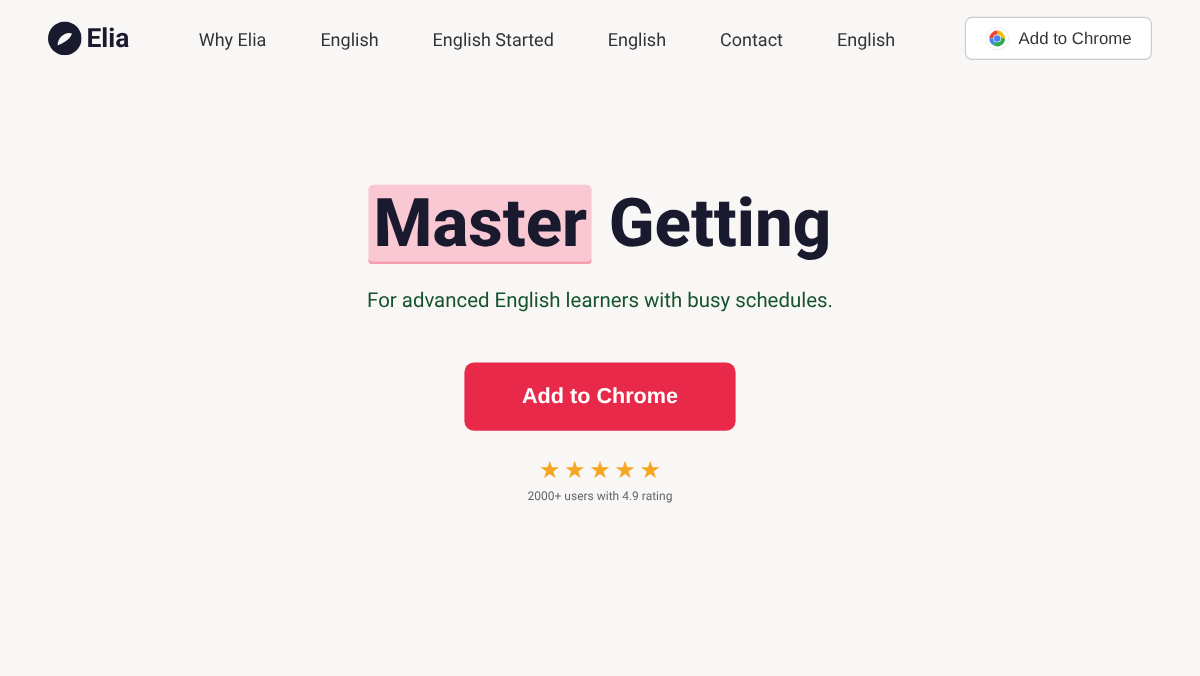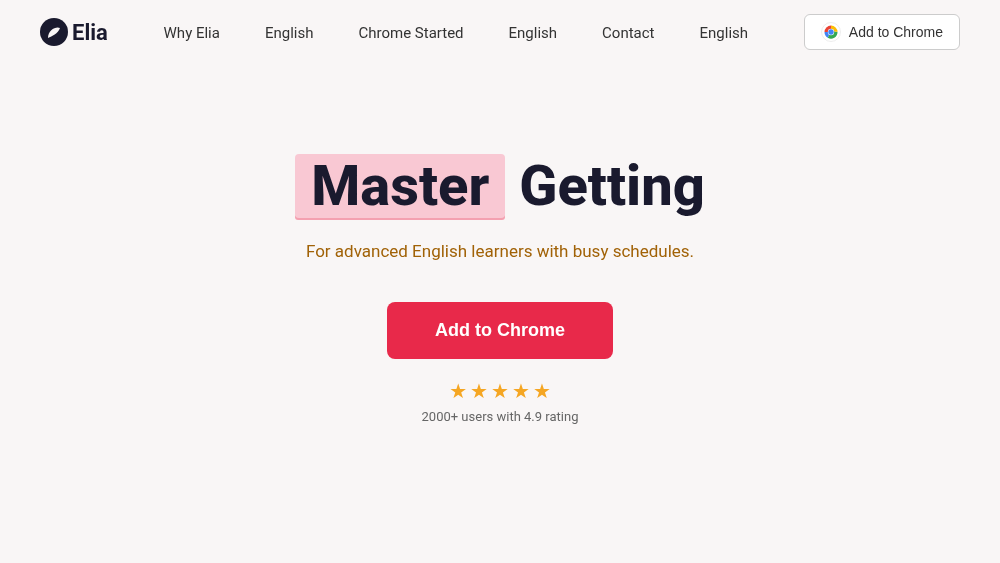--- a/index.html
+++ b/index.html
@@ -106,27 +106,27 @@
       left: 0;
       width: 100%;
       height: 6px;
       background: #f4a0b0;
       border-radius: 3px;
       z-index: -1;
     }
 
     .hero-title .highlight-bg {
       background-color: #f9c8d3;
-      padding: 0 16px;
+      padding: 0 4px;
       border-radius: 4px;
     }
 
     .hero-subtitle {
       font-size: 17px;
-      color: #a16207;
+      color: #14532d;
       line-height: 1.6;
       margin-bottom: 36px;
     }
 
     .hero-cta {
       background-color: #e8294a;
       color: white;
       border: none;
       border-radius: 8px;
       padding: 18px 48px;
@@ -143,21 +143,21 @@
       justify-content: center;
       margin-bottom: 6px;
     }
 
     .star {
       color: #f5a623;
       font-size: 20px;
     }
 
     .rating-text {
-      font-size: 13px;
+      font-size: 10px;
       color: #666;
     }
   </style>
 </head>
 <body>
 
 <nav>
   <div class="logo-area">
 
     <svg class="logo-icon" viewBox="0 0 28 28" fill="none" xmlns="http://www.w3.org/2000/svg">
@@ -168,21 +168,21 @@
   </div>
 
   <ul class="nav-links">
     <li>
       <a href="#">Why Elia</a>
     </li>
     <li>
       <a href="#">English</a>
     </li>
     <li>
-      <a href="#">Chrome Started</a>
+      <a href="#">English Started</a>
     </li>
     <li>
       <a href="#">English</a>
     </li>
     <li>
       <a href="#">Contact</a>
     </li>
     <li>
       <a href="#">English</a>
     </li>

